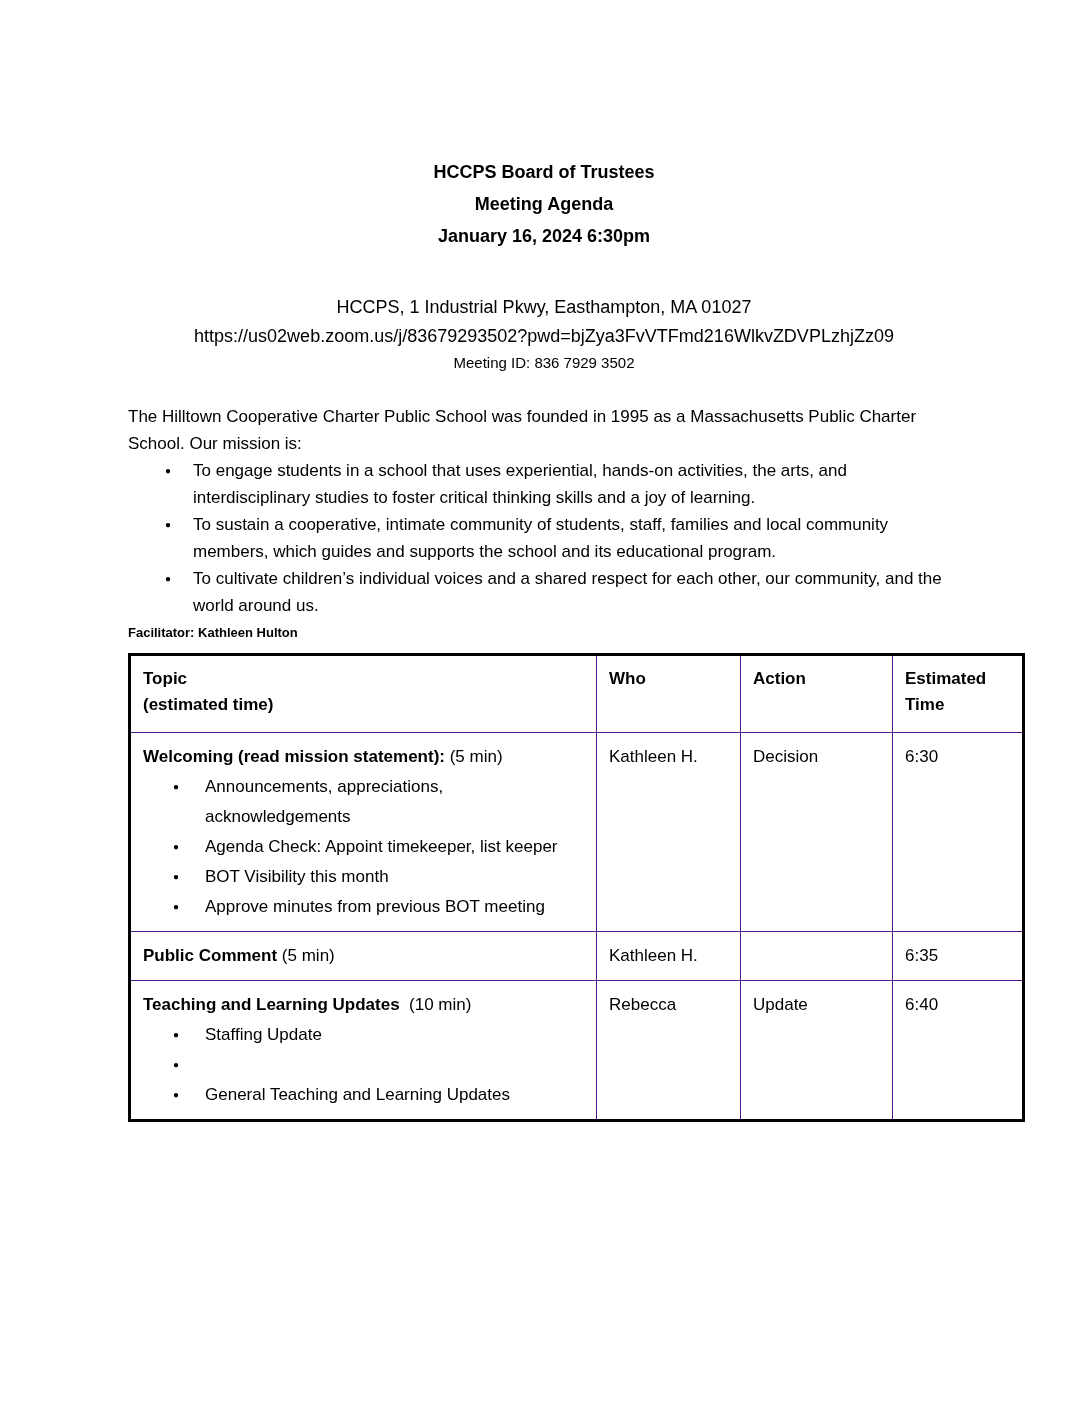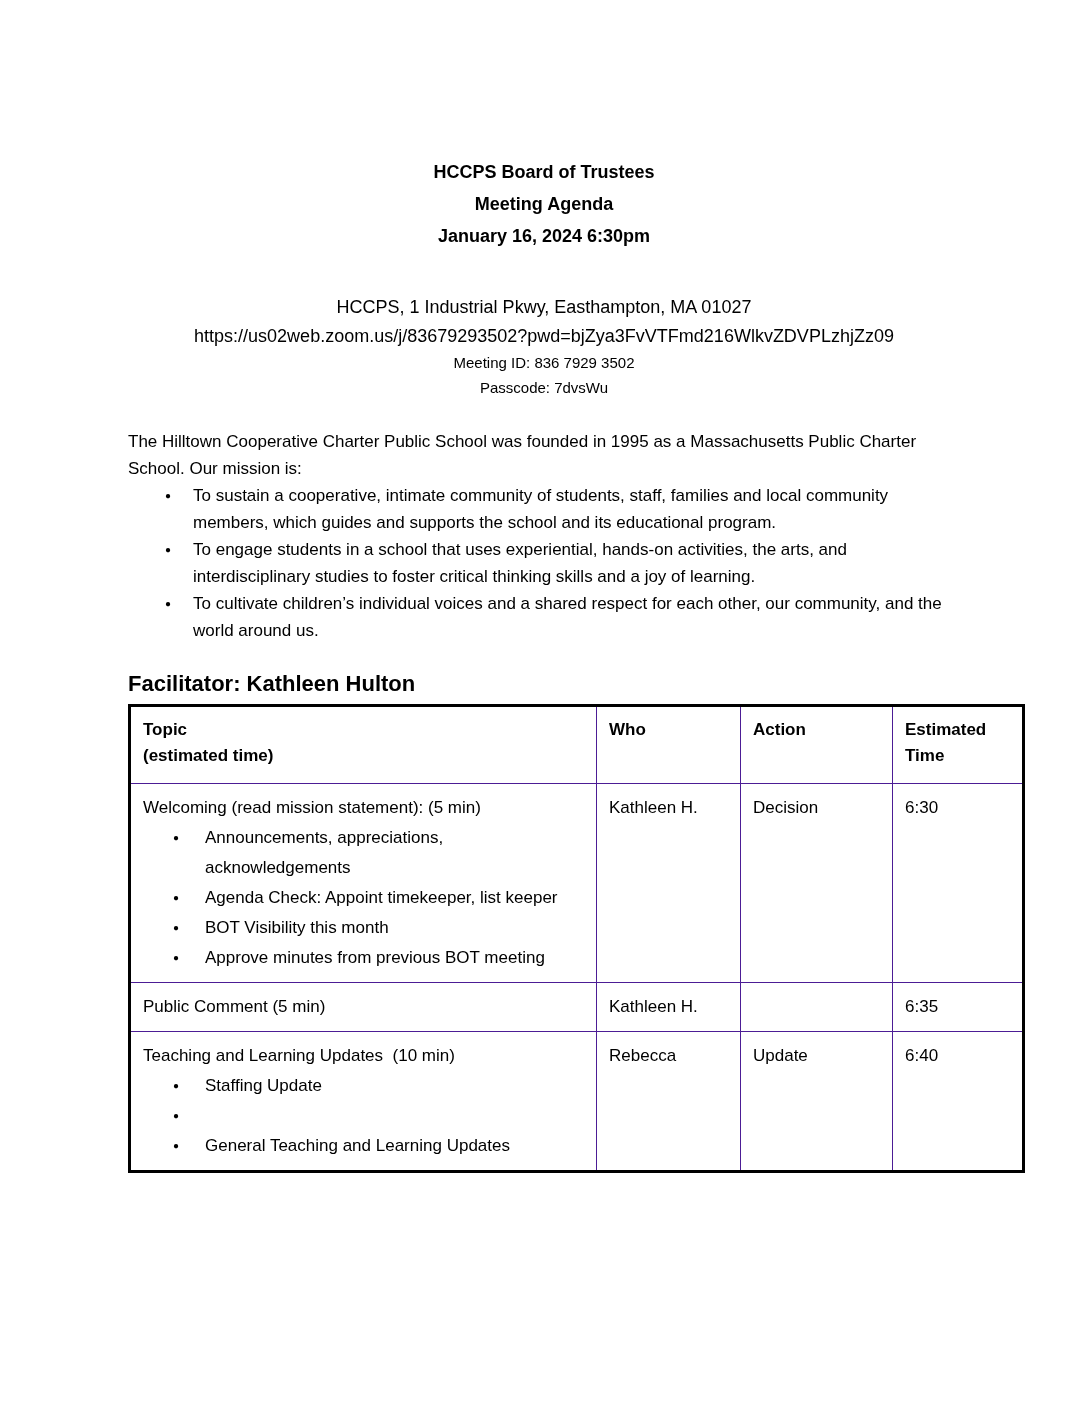--- a/index.html
+++ b/index.html
@@ -21,65 +21,64 @@
 
   
   .intro { width: 832px; margin-top: 28px; font-size: 17px; line-height: 27px; }
   .doc-bullet { position: relative; padding-left: 65px; }
   .doc-bullet::before {
     content: "●"; position: absolute; left: 37px; top: 0;
     font-size: 10px; line-height: 27px;
   }
 
   
-  .facilitator { margin-top: 26px; margin-bottom: 7px; font-size: 22px; font-weight: bold; line-height: 27px; }
+  .facilitator { margin-bottom: 7px; font-size: 13px; font-weight: bold; line-height: 27px; }
 
   
   table.agenda {
     width: 894px; border-collapse: collapse; table-layout: fixed;
     font-size: 17px; border: 3px solid #000;
   }
   table.agenda th, table.agenda td {
     border: 1px solid #4c1d95; vertical-align: top; text-align: left;
     padding: 9px 12px; line-height: 30px; font-weight: normal;
   }
   table.agenda th { font-weight: bold; line-height: 26px; padding-top: 10px; padding-bottom: 14px; }
   col.c-topic { width: 467px; }
   col.c-who   { width: 144px; }
   col.c-action{ width: 152px; }
   col.c-time  { width: 131px; }
-  .b { font-weight: normal; }
+  .b { font-weight: bold; }
   .topic-rest { white-space: pre-wrap; margin-top: 16px; }
   .cell-bullet { position: relative; padding-left: 62px; min-height: 30px; }
   .cell-bullet::before {
     content: "●"; position: absolute; left: 30px; top: 0;
     font-size: 10px; line-height: 30px;
   }
   td.action-bottom { vertical-align: bottom; padding-bottom: 12px; }
 </style>
 </head>
 <body>
 
 <div class="page">
 
   <header class="doc-header">
     <div class="title">HCCPS Board of Trustees</div>
     <div class="title">Meeting Agenda</div>
     <div class="title">January 16, 2024 6:30pm</div>
     <div class="addr">HCCPS, 1 Industrial Pkwy, Easthampton, MA 01027</div>
     <div class="url">https://us02web.zoom.us/j/83679293502?pwd=bjZya3FvVTFmd216WlkvZDVPLzhjZz09</div>
     <div class="meta">Meeting ID: 836 7929 3502</div>
-    <div class="meta">Passcode: 7dvsWu</div>
   </header>
 
   <section class="intro">
     <p>The Hilltown Cooperative Charter Public School was founded in 1995 as a Massachusetts Public Charter School. Our mission is:</p>
     <div>
+      <div class="doc-bullet"><span>To engage students in a school that uses experiential, hands-on activities, the arts, and interdisciplinary studies to foster critical thinking skills and a joy of learning.</span></div>
       <div class="doc-bullet"><span>To sustain a cooperative, intimate community of students, staff, families and local community members, which guides and supports the school and its educational program.</span></div>
-      <div class="doc-bullet"><span>To engage students in a school that uses experiential, hands-on activities, the arts, and interdisciplinary studies to foster critical thinking skills and a joy of learning.</span></div>
       <div class="doc-bullet"><span>To cultivate children’s individual voices and a shared respect for each other, our community, and the world around us.</span></div>
     </div>
   </section>
 
   <div class="facilitator">Facilitator: Kathleen Hulton</div>
 
   <table class="agenda">
     <colgroup>
       <col class="c-topic">
         <col class="c-who">

